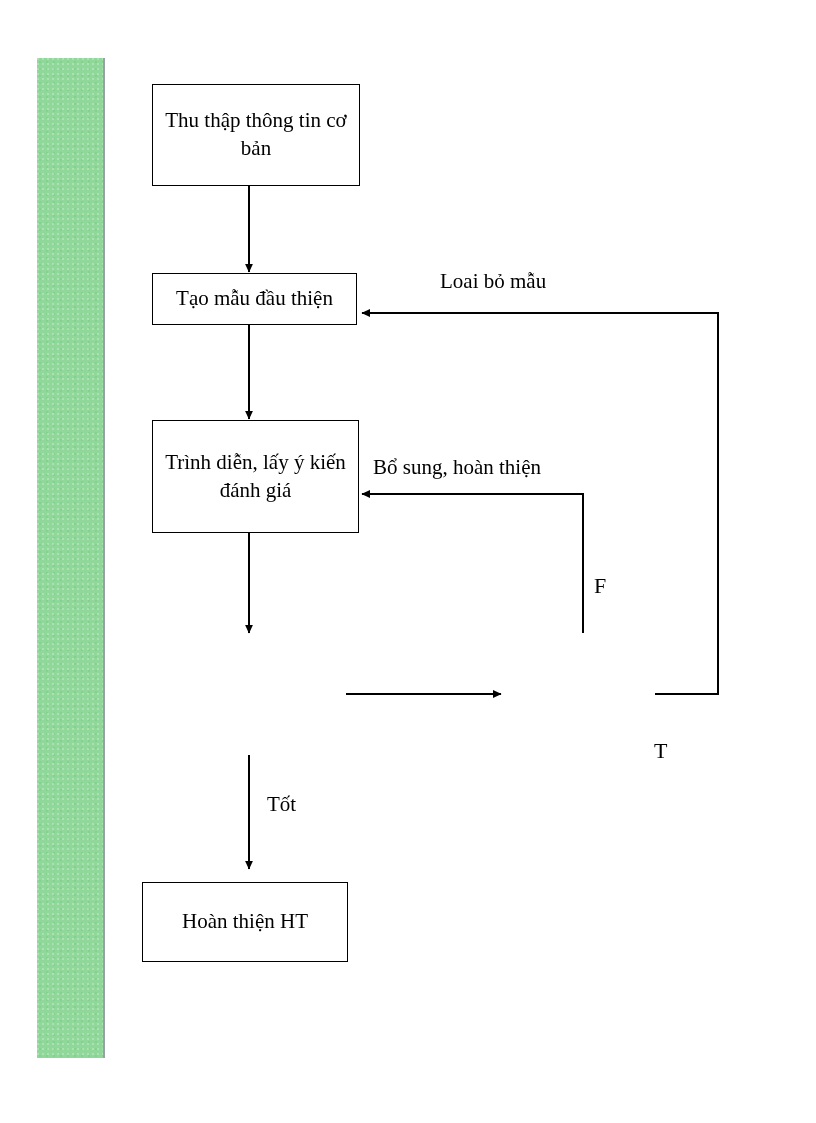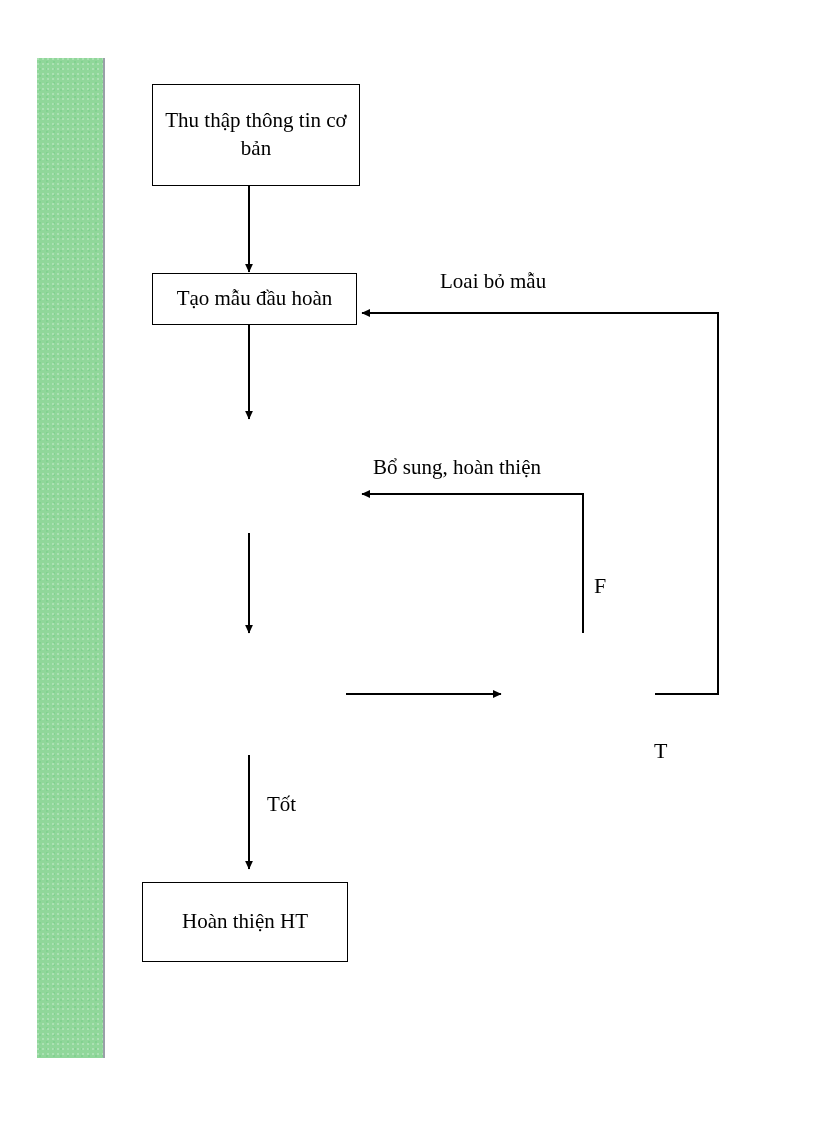--- a/index.html
+++ b/index.html
@@ -116,23 +116,26 @@
     <path d="M 655 694 L 718 694 L 718 313 L 362 313" fill="none" stroke="#000000" stroke-width="2" marker-end="url(#arrowhead)"></path>
 
     <path d="M 583 633 L 583 494 L 362 494" fill="none" stroke="#000000" stroke-width="2" marker-end="url(#arrowhead)"></path>
   </svg>
 
   <div class="node box fs-21" style="left:152px; top:84px; width:208px; height:102px;">
     <span class="box-text">Thu thập thông tin cơ bản</span>
   </div>
 
   <div class="node box fs-21" style="left:152px; top:273px; width:205px; height:52px;">
-    <span class="box-text">Tạo mẫu đầu hoàn</span>
+    <span class="box-text">Tạo mẫu đầu thiện</span>
   </div>
 
+  <div class="node box fs-21" style="left:152px; top:420px; width:207px; height:113px;">
+    <span class="box-text">Trình diễn, lấy ý kiến đánh giá</span>
+  </div>
 
 
 
   <div class="node box fs-21" style="left:142px; top:870px; width:206px; height:80px;margin-top:12px;">
     <span class="box-text">Hoàn thiện HT</span>
   </div>
 
   <div class="edge-label fs-21" style="left:440px; top:259px;">Loai bỏ mẫu</div>
 
   <div class="edge-label fs-21" style="left:373px; top:445px;">Bổ sung, hoàn thiện</div>

